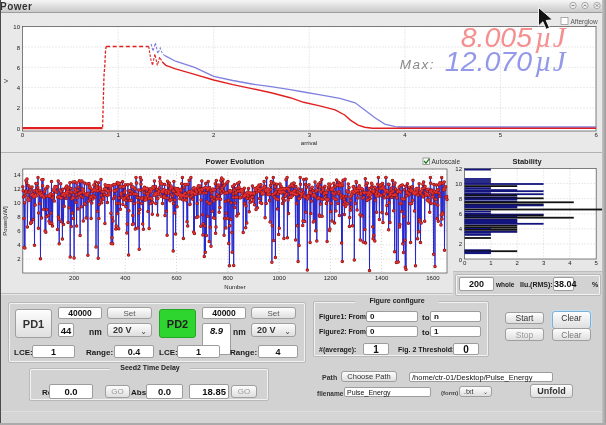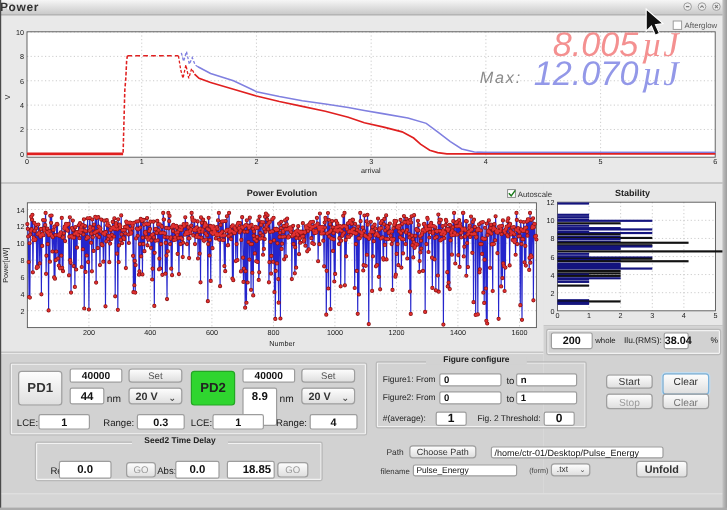--- a/index.html
+++ b/index.html
@@ -3,21 +3,21 @@
 * { margin:0; padding:0; box-sizing:border-box; }
 html,body { width:606px; height:425px; overflow:hidden; }
 body { font-family:"Liberation Sans", sans-serif; position:relative; background:#e9e9e9; }
 .abs { position:absolute; }
 .tk { font:6px "Liberation Sans",sans-serif; fill:#222; }
 .gd { stroke:#b9b9b9; stroke-width:0.6; stroke-dasharray:1,2; }
 .fld { position:absolute; background:#fff; border:1px solid #9d9d9d; border-radius:2px;
        font-weight:bold; color:#111; text-align:center; }
 .btn { position:absolute; background:linear-gradient(#fdfdfd,#dfdfdf); border:1px solid #9f9f9f;
        border-radius:3px; color:#333; text-align:center; }
-.lbl { position:absolute; font-weight:normal; color:#1a1a1a; }
+.lbl { position:absolute; font-weight:bold; color:#1a1a1a; }
 .panel { position:absolute; border:1px solid #b9b9b9; border-radius:2px;
          box-shadow:inset 0 0 0 1px #f2f2f2; }
 .ptitle { position:absolute; font-weight:bold; color:#222; text-align:center; }
 </style></head>
 <body>
 
 <div class="abs" style="left:0;top:0;width:606px;height:13px;background:linear-gradient(#f6f6f6,#c9c9c9);border-bottom:1px solid #9c9c9c;"></div>
 <div class="abs" style="left:5px;top:3px;width:6px;height:6px;background:#fafafa;border:1px solid #cfcfcf;border-radius:1px;"></div>
 <div class="abs" style="left:0;top:1px;width:584px;text-align:left;font-size:10px;font-weight:bold;color:#333;letter-spacing:0.5px;">Power</div>
 <svg class="abs" style="left:566px;top:0;" width="40" height="13">
@@ -212,31 +212,31 @@
 <div class="fld" style="left:459px;top:277px;width:35px;height:14px;font-size:9px;line-height:13px;">200</div>
 <div class="lbl" style="left:496px;top:281px;font-size:6.5px;">whole</div>
 <div class="lbl" style="left:520px;top:281px;font-size:7px;">Ilu.(RMS):</div>
 <div class="fld" style="left:553px;top:277px;width:21px;height:14px;font-size:9px;line-height:13px;">38.04</div>
 <div class="lbl" style="left:592px;top:281px;font-size:7px;">%</div>
 
 <div class="panel" style="left:8px;top:302px;width:298px;height:61px;"></div>
 <div class="btn" style="left:15px;top:309px;width:37px;height:29px;font-size:11px;font-weight:bold;line-height:28px;">PD1</div>
 <div class="fld" style="left:58px;top:307px;width:44px;height:12px;font-size:8.5px;line-height:11px;">40000</div>
 <div class="btn" style="left:107px;top:307px;width:45px;height:12px;font-size:8px;line-height:11px;color:#555;">Set</div>
-<div class="fld" style="left:58px;top:323px;width:29px;height:14px;font-size:9.5px;line-height:13px;">44</div>
+<div class="fld" style="left:58px;top:323px;width:16px;height:14px;font-size:9.5px;line-height:13px;">44</div>
 <div class="lbl" style="left:89px;top:327px;font-size:8.5px;">nm</div>
 <div class="btn" style="left:107px;top:323px;width:45px;height:14px;font-size:9px;font-weight:bold;line-height:13px;text-align:left;padding-left:5px;">20 V<span style="position:absolute;right:4px;top:1px;font-weight:normal;font-size:8px;color:#444;">⌄</span></div>
 <div class="lbl" style="left:14px;top:348px;font-size:8px;">LCE:</div>
 <div class="fld" style="left:32px;top:345px;width:43px;height:13px;font-size:9px;line-height:12px;">1</div>
 <div class="lbl" style="left:86px;top:348px;font-size:8px;">Range:</div>
-<div class="fld" style="left:114px;top:345px;width:40px;height:13px;font-size:9px;line-height:12px;">0.3</div>
+<div class="fld" style="left:114px;top:345px;width:40px;height:13px;font-size:9px;line-height:12px;">0.4</div>
 <div class="btn" style="left:159px;top:309px;width:37px;height:29px;font-size:11px;font-weight:bold;line-height:28px;background:#2fd52f;border-color:#24a524;color:#222;">PD2</div>
 <div class="fld" style="left:202px;top:307px;width:44px;height:12px;font-size:8.5px;line-height:11px;">40000</div>
 <div class="btn" style="left:251px;top:307px;width:45px;height:12px;font-size:8px;line-height:11px;color:#555;">Set</div>
-<div class="fld" style="left:202px;top:323px;width:29px;height:32px;font-size:9.5px;line-height:13px;">8.9</div>
+<div class="fld" style="left:202px;top:323px;width:29px;height:32px;font-size:9.5px;line-height:13px;font-style:italic;">8.9</div>
 <div class="lbl" style="left:233px;top:327px;font-size:8.5px;">nm</div>
 <div class="btn" style="left:251px;top:323px;width:45px;height:14px;font-size:9px;font-weight:bold;line-height:13px;text-align:left;padding-left:5px;">20 V<span style="position:absolute;right:4px;top:1px;font-weight:normal;font-size:8px;color:#444;">⌄</span></div>
 <div class="lbl" style="left:159px;top:348px;font-size:8px;">LCE:</div>
 <div class="fld" style="left:177px;top:345px;width:43px;height:13px;font-size:9px;line-height:12px;">1</div>
 <div class="lbl" style="left:230px;top:348px;font-size:8px;">Range:</div>
 <div class="fld" style="left:258px;top:345px;width:40px;height:13px;font-size:9px;line-height:12px;">4</div>
 
 <div class="panel" style="left:29px;top:368px;width:240px;height:33px;"></div>
 <div class="ptitle" style="left:110px;top:364px;width:80px;font-size:7px;background:#d2d2d2;">Seed2 Time Delay</div>
 <div class="lbl" style="left:42px;top:388px;font-size:8px;">Rel:</div>

